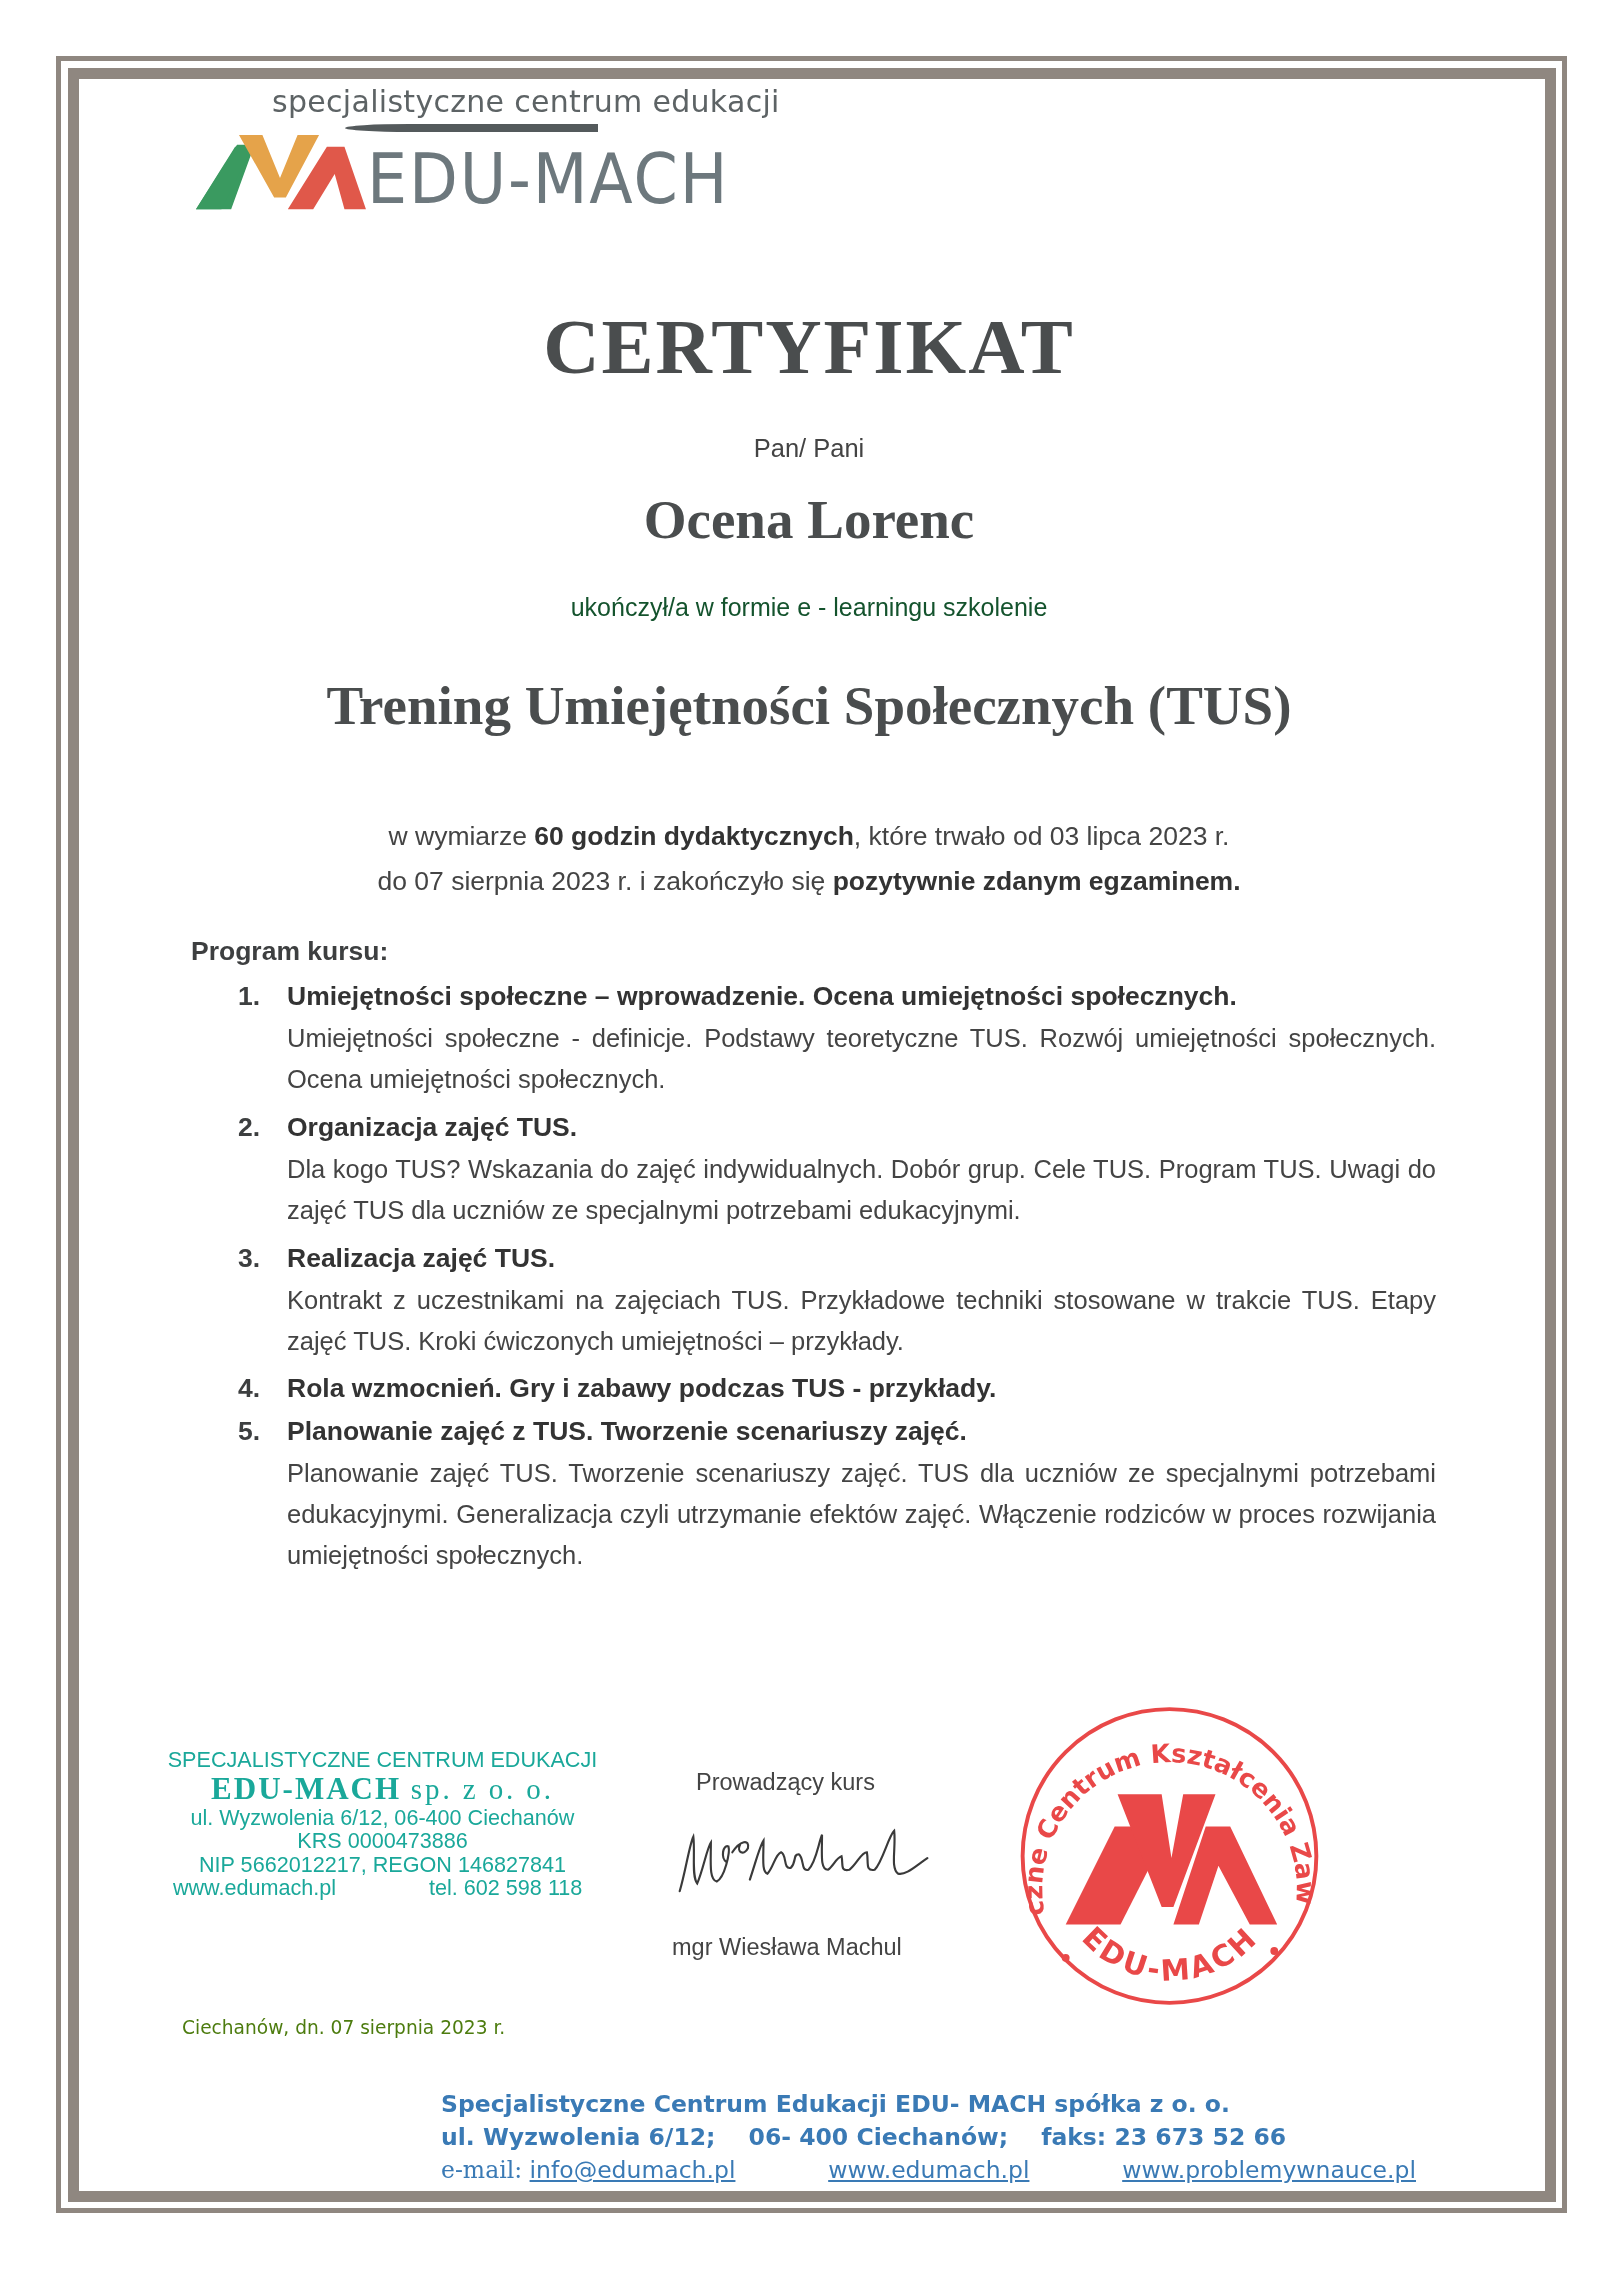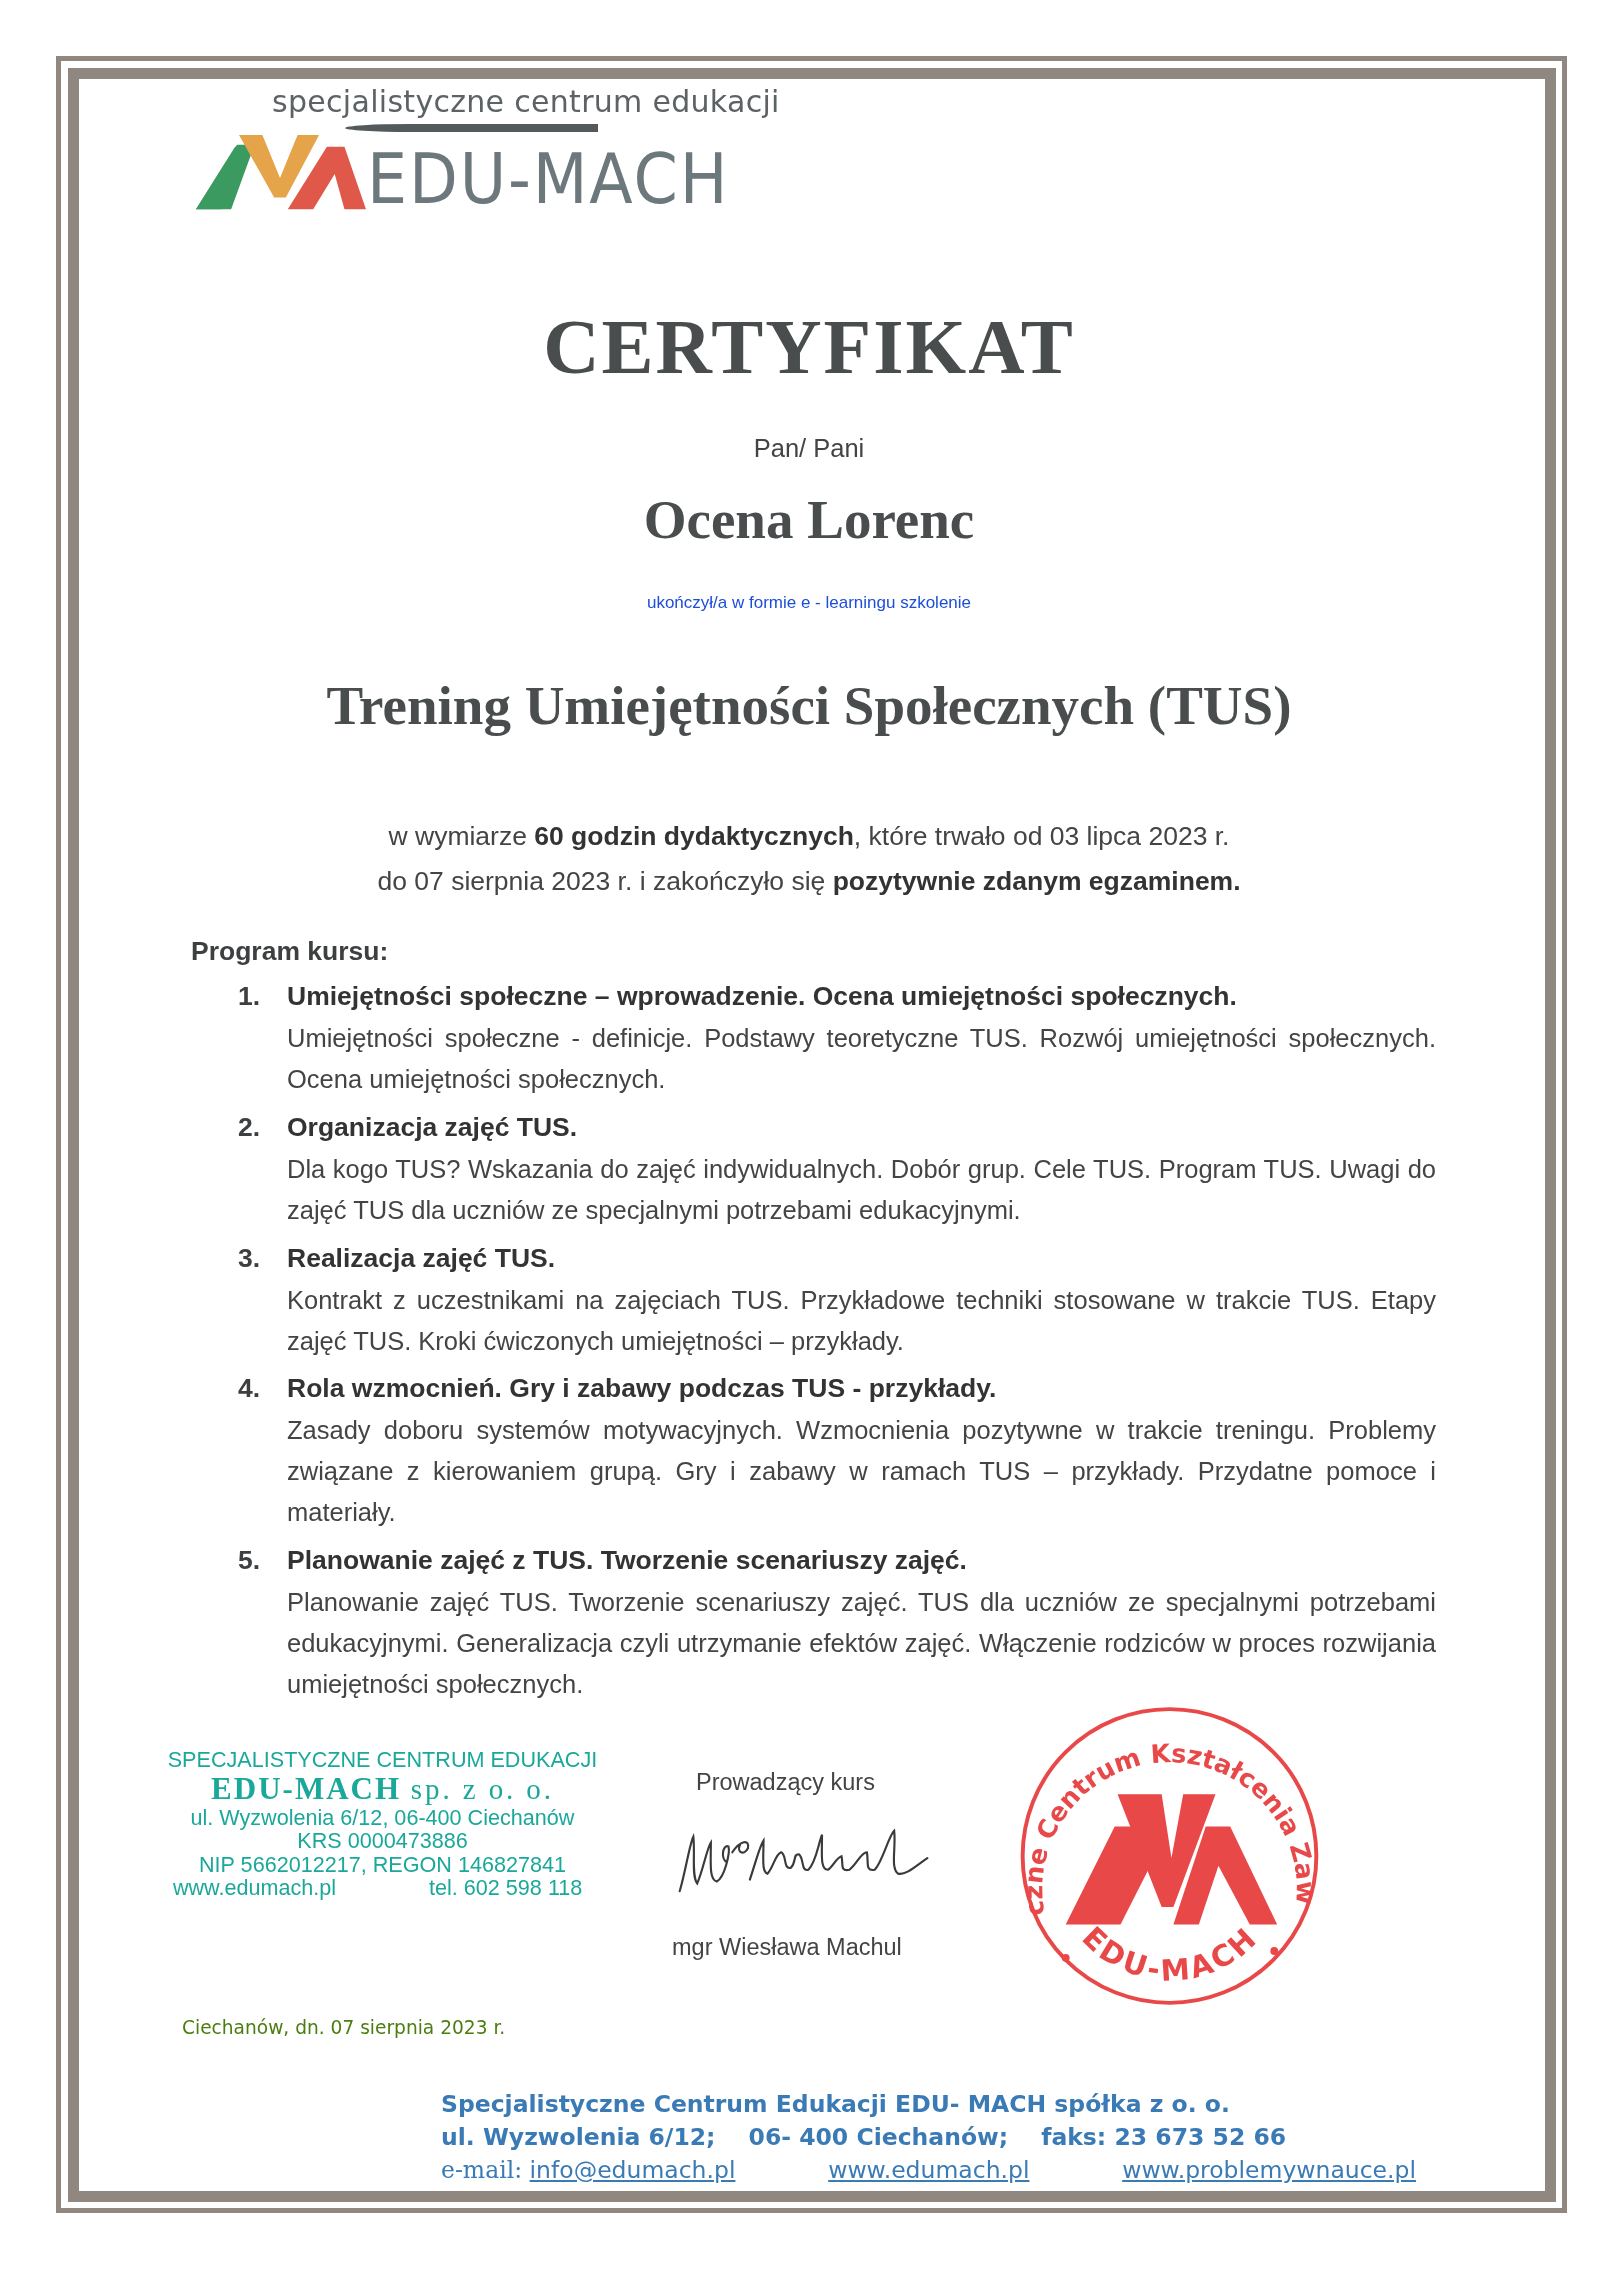--- a/index.html
+++ b/index.html
@@ -20,21 +20,21 @@
   .logo-word { left: 367px; top: 145px; font-size: 69px; color: #6d787d;
                font-family: "DejaVu Sans", sans-serif; letter-spacing: 2px; line-height: 69px;
                transform: scaleX(0.92); transform-origin: left top; }
 
   .center { left: 0; width: 1618px; text-align: center; }
   .title { top: 302px; font-family: "Liberation Serif", serif; font-weight: bold;
            font-size: 78px; color: #4a4d4e; letter-spacing: 2px; }
   .salutation { top: 434px; font-size: 25.5px; color: #444; }
   .recipient { top: 488px; font-family: "Liberation Serif", serif; font-weight: bold;
                font-size: 55px; color: #4a4d4e; }
-  .completed { top: 593px; font-size: 17px; color: #1d4ed8; }
+  .completed { top: 593px; font-size: 25px; color: #14532d; }
   .course { top: 674px; font-family: "Liberation Serif", serif; font-weight: bold;
             font-size: 55px; color: #4a4d4e; }
   .scope { top: 814px; font-size: 26.5px; color: #444; line-height: 45px; }
   .scope b { color: #333; }
 
   .program { left: 191px; top: 936px; width: 1245px; font-size: 25.5px; color: #3d3f40; }
   .program-label { font-weight: bold; font-size: 26.5px; margin-bottom: 7.8px; }
   .prog-item { position: relative; padding-left: 96px; }
   .prog-num { position: absolute; left: 47px; top: 0; font-weight: bold; font-size: 26.5px; line-height: 43px; }
   .prog-title { font-weight: bold; font-size: 26.5px; line-height: 43px; color: #333; }
@@ -104,21 +104,20 @@
     <div class="prog-desc">Dla kogo TUS? Wskazania do zajęć indywidualnych. Dobór grup. Cele TUS. Program TUS. Uwagi do zajęć TUS dla uczniów ze specjalnymi potrzebami edukacyjnymi.</div>
   </div>
   <div class="prog-item">
     <span class="prog-num">3.</span>
     <div class="prog-title">Realizacja zajęć TUS.</div>
     <div class="prog-desc">Kontrakt z uczestnikami na zajęciach TUS. Przykładowe techniki stosowane w trakcie TUS. Etapy zajęć TUS. Kroki ćwiczonych umiejętności – przykłady.</div>
   </div>
   <div class="prog-item">
     <span class="prog-num">4.</span>
     <div class="prog-title">Rola wzmocnień. Gry i zabawy podczas TUS - przykłady.</div>
-    <div class="prog-desc">Zasady doboru systemów motywacyjnych. Wzmocnienia pozytywne w trakcie treningu. Problemy związane z kierowaniem grupą. Gry i zabawy w ramach TUS – przykłady. Przydatne pomoce i materiały.</div>
   </div>
   <div class="prog-item">
     <span class="prog-num">5.</span>
     <div class="prog-title">Planowanie zajęć z TUS. Tworzenie scenariuszy zajęć.</div>
     <div class="prog-desc">Planowanie zajęć TUS. Tworzenie scenariuszy zajęć. TUS dla uczniów ze specjalnymi potrzebami edukacyjnymi. Generalizacja czyli utrzymanie efektów zajęć. Włączenie rodziców w proces rozwijania umiejętności społecznych.</div>
   </div>
 </div>
 
 <div class="abs stamp-co">
   <div>SPECJALISTYCZNE CENTRUM EDUKACJI</div>

